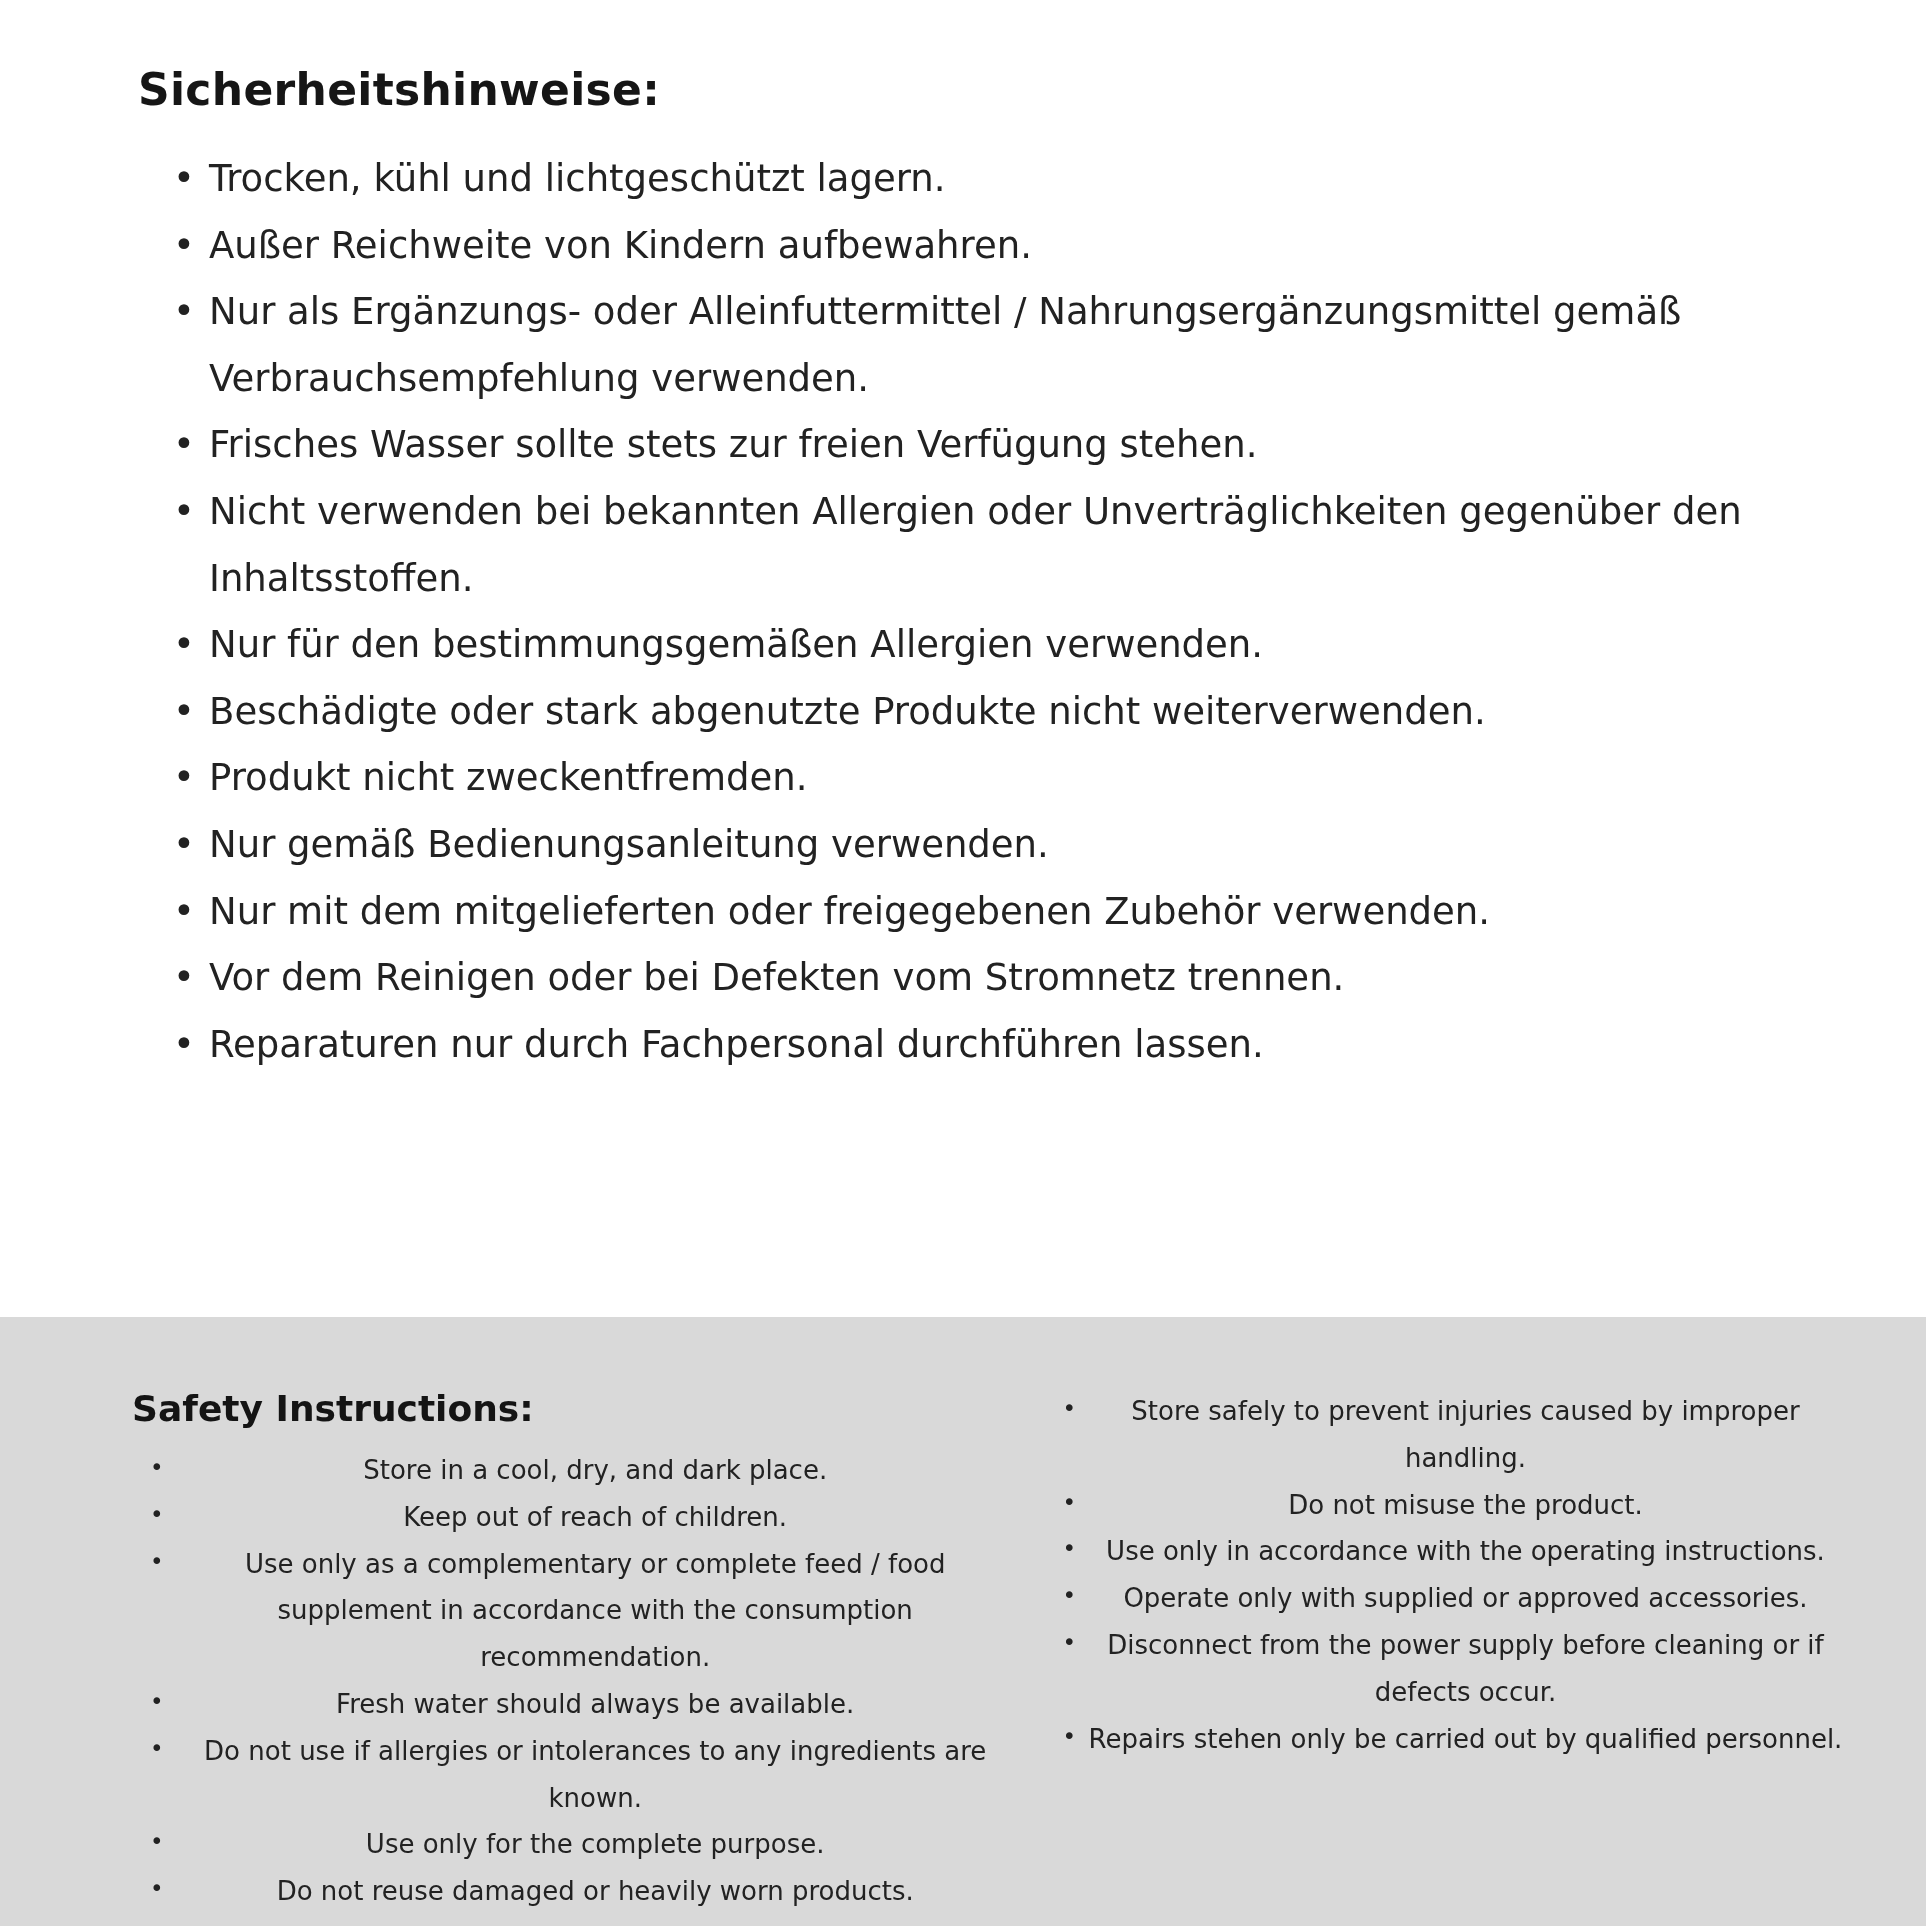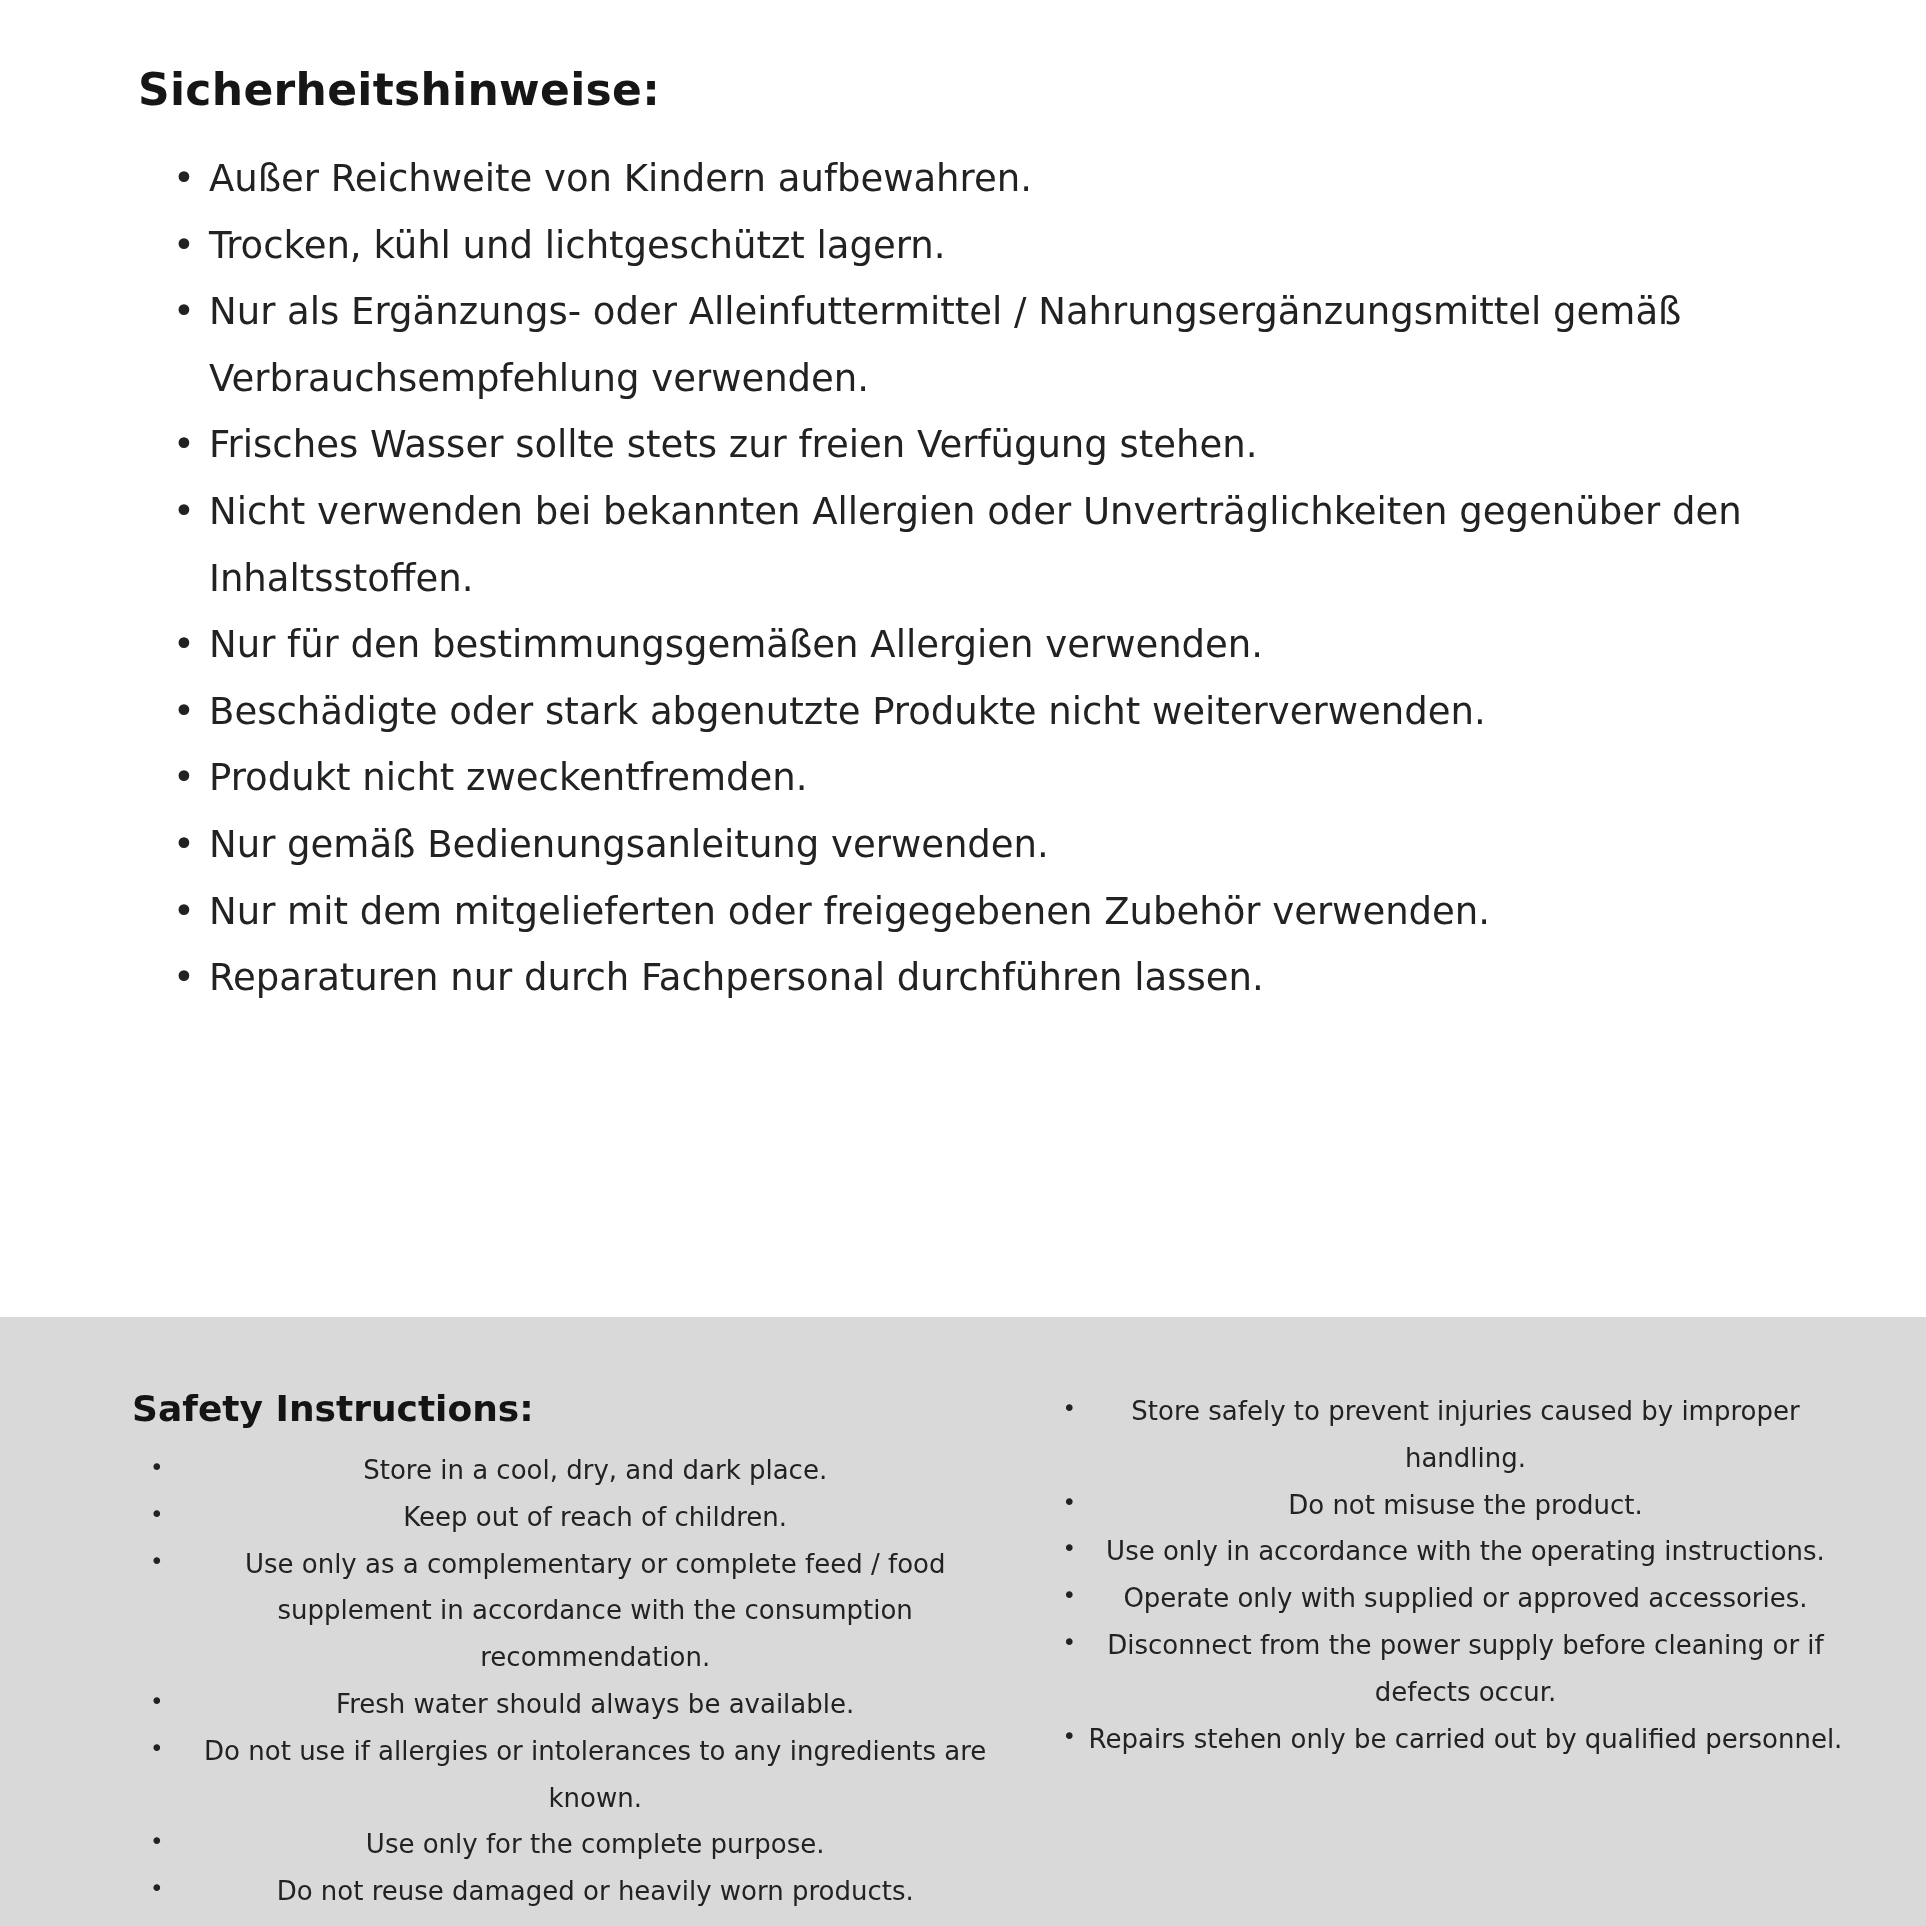--- a/index.html
+++ b/index.html
@@ -82,30 +82,31 @@
   }
 </style>
 </head>
 <body>
 
 <div class="page">
 
   <section class="german-section">
     <h1 class="german-heading">Sicherheitshinweise:</h1>
     <ul class="bullet-list german-list">
+        <li>Trocken, kühl und lichtgeschützt lagern.</li>
         <li>Außer Reichweite von Kindern aufbewahren.</li>
-        <li>Trocken, kühl und lichtgeschützt lagern.</li>
         <li>Nur als Ergänzungs- oder Alleinfuttermittel / Nahrungsergänzungsmittel gemäß Verbrauchsempfehlung verwenden.</li>
         <li>Frisches Wasser sollte stets zur freien Verfügung stehen.</li>
         <li>Nicht verwenden bei bekannten Allergien oder Unverträglichkeiten gegenüber den Inhaltsstoffen.</li>
         <li>Nur für den bestimmungsgemäßen Allergien verwenden.</li>
         <li>Beschädigte oder stark abgenutzte Produkte nicht weiterverwenden.</li>
         <li>Produkt nicht zweckentfremden.</li>
         <li>Nur gemäß Bedienungsanleitung verwenden.</li>
         <li>Nur mit dem mitgelieferten oder freigegebenen Zubehör verwenden.</li>
+        <li>Vor dem Reinigen oder bei Defekten vom Stromnetz trennen.</li>
         <li>Reparaturen nur durch Fachpersonal durchführen lassen.</li>
       </ul>
   </section>
 
   <section class="english-section">
     <div class="english-col left">
       <h2 class="english-heading">Safety Instructions:</h2>
       <ul class="bullet-list english-list">
           <li>Store in a cool, dry, and dark place.</li>
           <li>Keep out of reach of children.</li>

